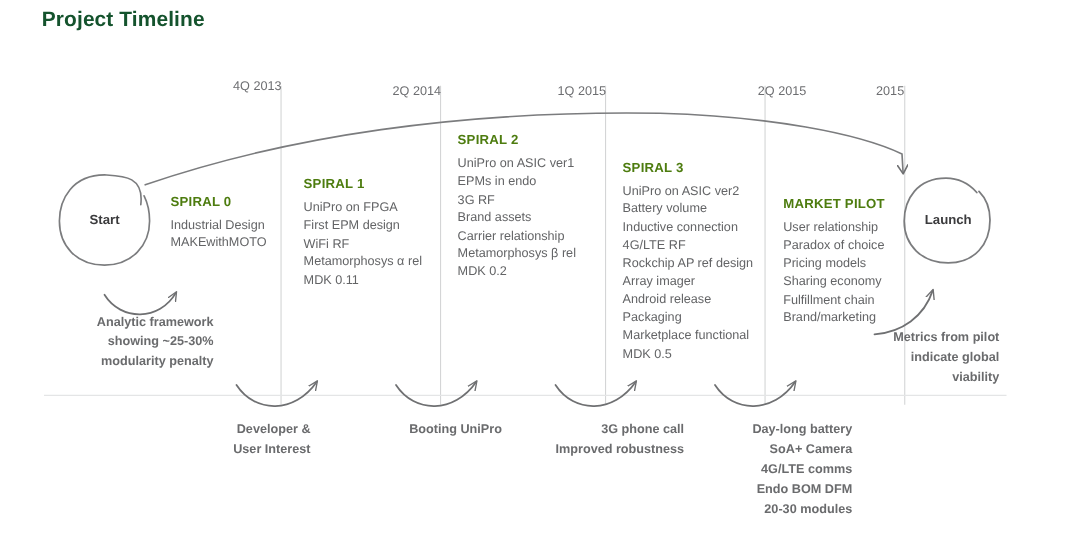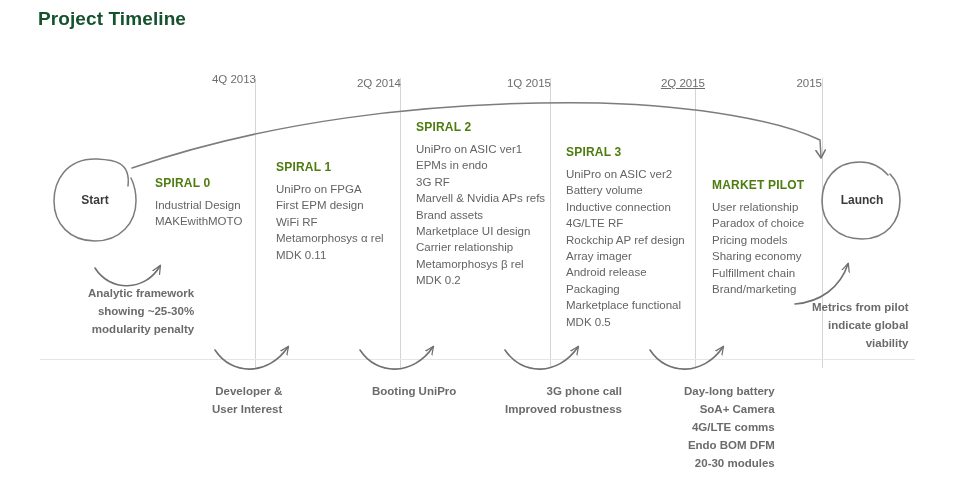--- a/index.html
+++ b/index.html
@@ -119,21 +119,21 @@
     <path d="M360,350 C377,376 413,376 433,347" marker-end="url(#arrowSmall)"></path>
     <path d="M505,350 C522,376 558,376 578,347" marker-end="url(#arrowSmall)"></path>
     <path d="M650,350 C667,376 703,376 723,347" marker-end="url(#arrowSmall)"></path>
     <path d="M795,304 C820,302 840,288 848,264" marker-end="url(#arrowSmall)"></path>
   </g>
 </svg>
 
 <div class="era-label" style="left:198px; top:63px; width:58px;margin-top:10px;">4Q 2013</div>
 <div class="era-label" style="left:343px; top:77px; width:58px;">2Q 2014</div>
 <div class="era-label" style="left:493px; top:77px; width:58px;">1Q 2015</div>
-<div class="era-label" style="left:647px; top:77px; width:58px;text-decoration:underline;">2Q 2015</div>
+<div class="era-label" style="left:675px; top:77px; width:58px;">2Q 2015</div>
 <div class="era-label" style="left:773px; top:77px; width:49px;">2015</div>
 
 <div class="circle-label" style="left:65px; top:193px; width:60px;">Start</div>
 <div class="circle-label" style="left:832px; top:193px; width:60px;">Launch</div>
 
 <div class="phase" style="left:155px; top:176px;">
   <div class="phase-title">SPIRAL 0</div>
   <div class="phase-item">Industrial Design</div>
   <div class="phase-item">MAKEwithMOTO</div>
 </div>
@@ -145,23 +145,21 @@
   <div class="phase-item">WiFi RF</div>
   <div class="phase-item">Metamorphosys α rel</div>
   <div class="phase-item">MDK 0.11</div>
 </div>
 
 <div class="phase" style="left:416px; top:120px;">
   <div class="phase-title">SPIRAL 2</div>
   <div class="phase-item">UniPro on ASIC ver1</div>
   <div class="phase-item">EPMs in endo</div>
   <div class="phase-item">3G RF</div>
-  <div class="phase-item">Marvell &amp; Nvidia APs refs</div>
   <div class="phase-item">Brand assets</div>
-  <div class="phase-item">Marketplace UI design</div>
   <div class="phase-item">Carrier relationship</div>
   <div class="phase-item">Metamorphosys β rel</div>
   <div class="phase-item">MDK 0.2</div>
 </div>
 
 <div class="phase" style="left:566px; top:145px;">
   <div class="phase-title">SPIRAL 3</div>
   <div class="phase-item">UniPro on ASIC ver2</div>
   <div class="phase-item">Battery volume</div>
   <div class="phase-item">Inductive connection</div>

